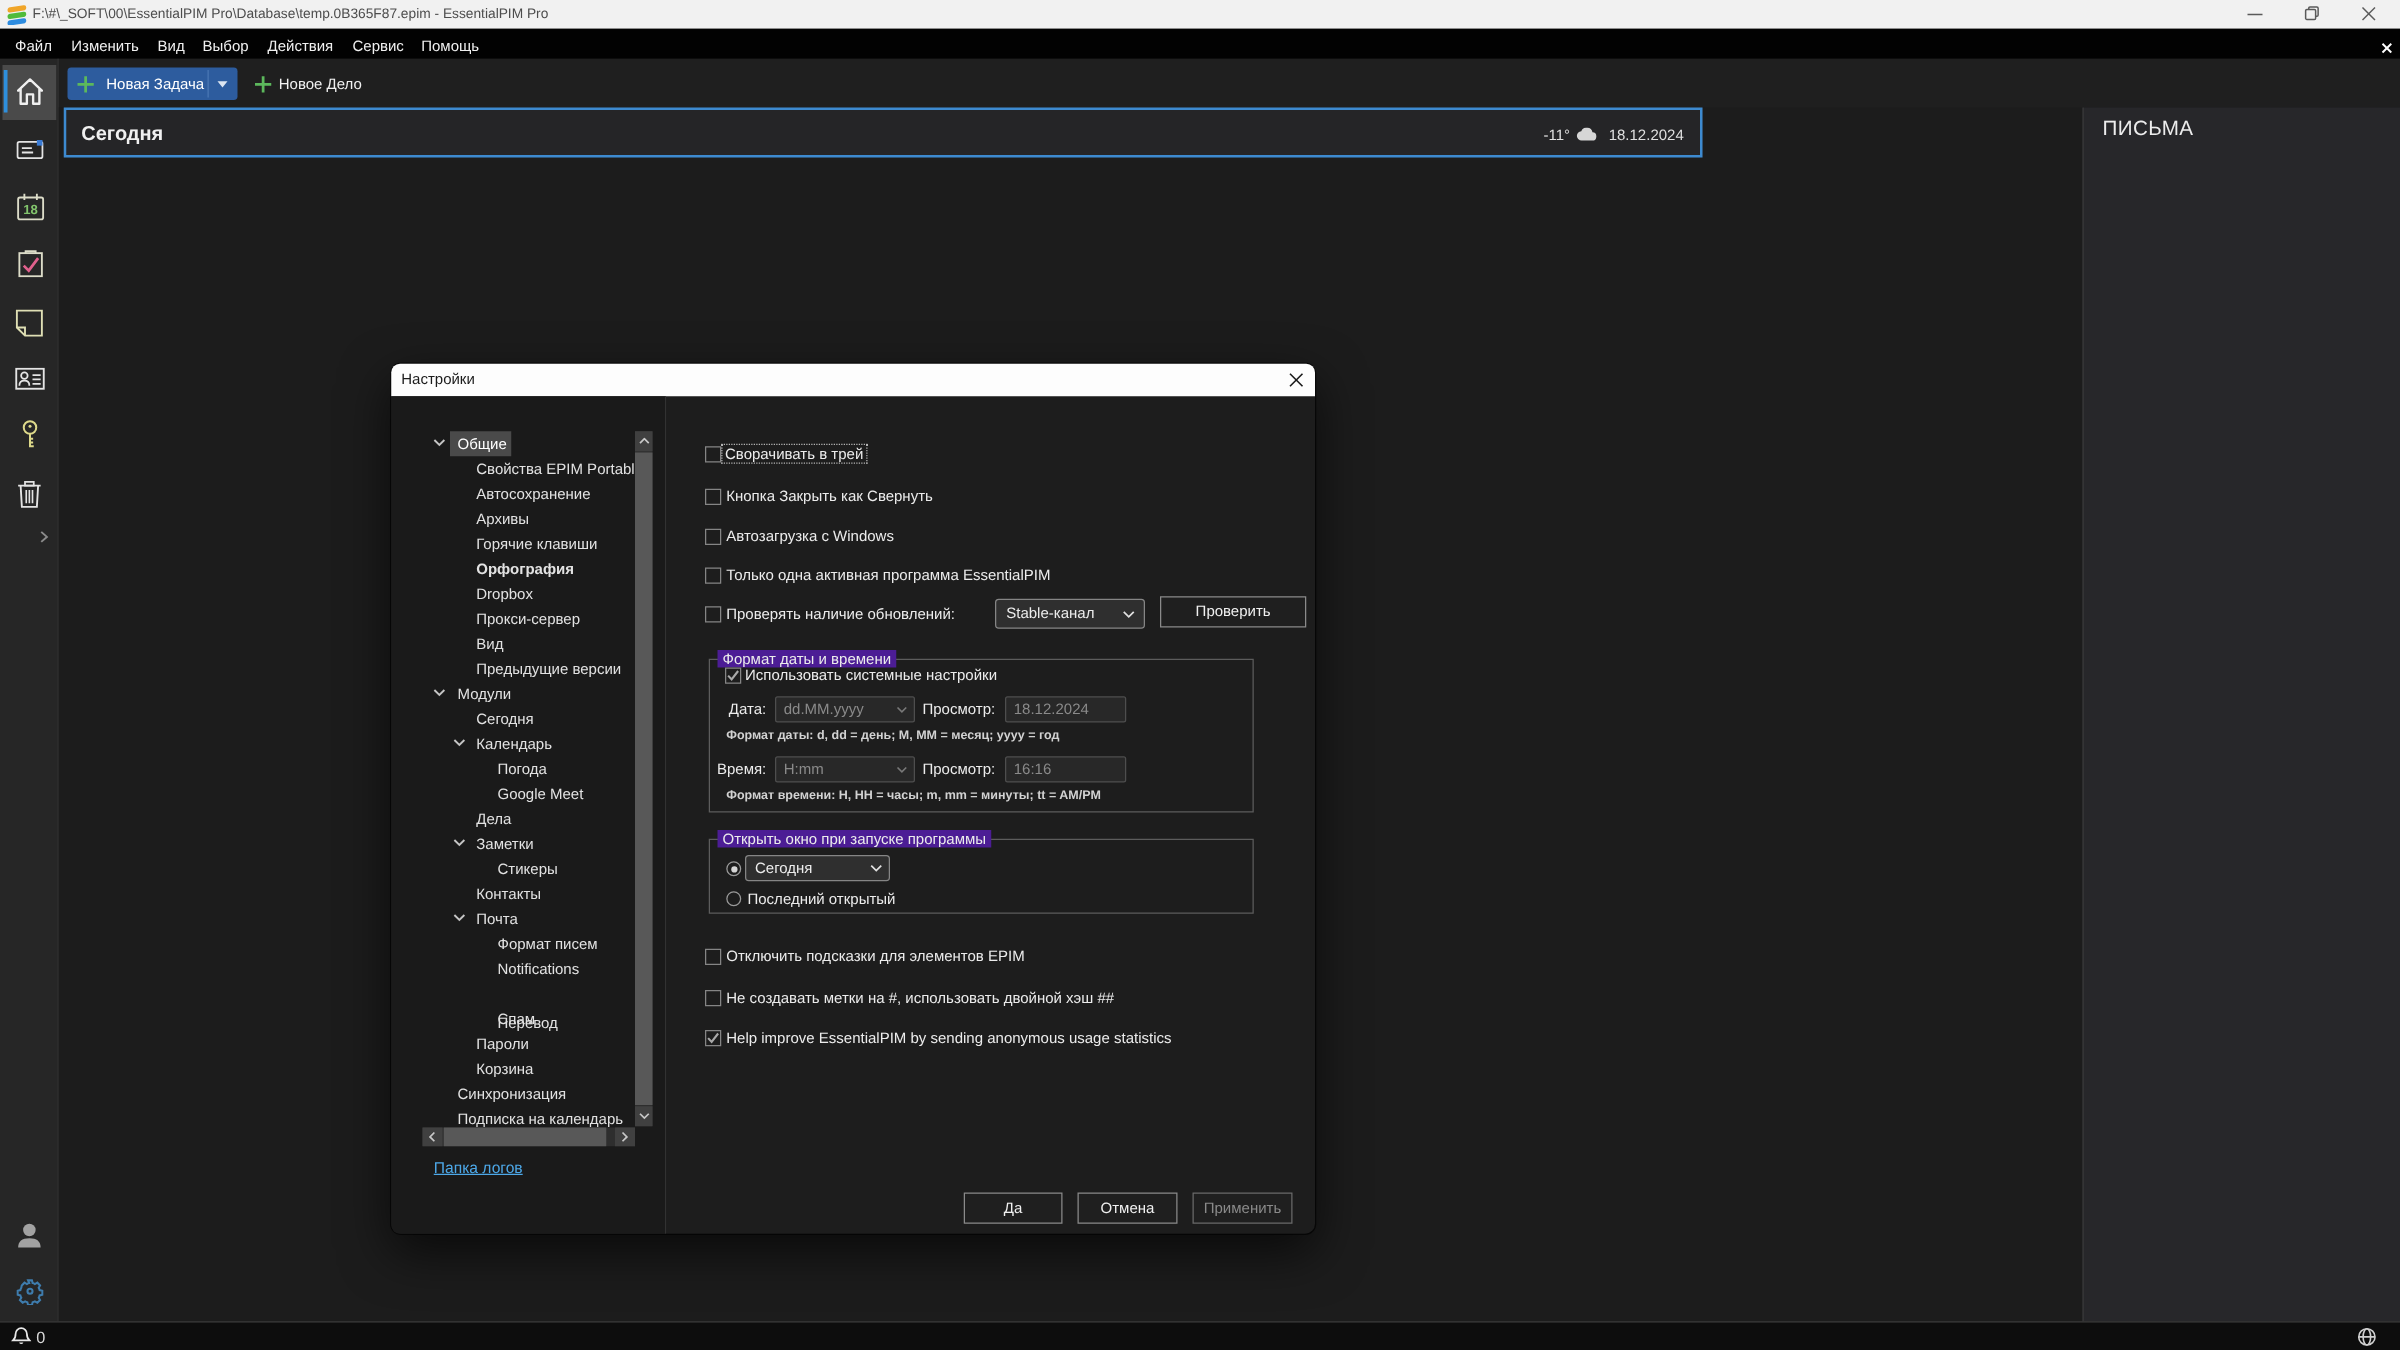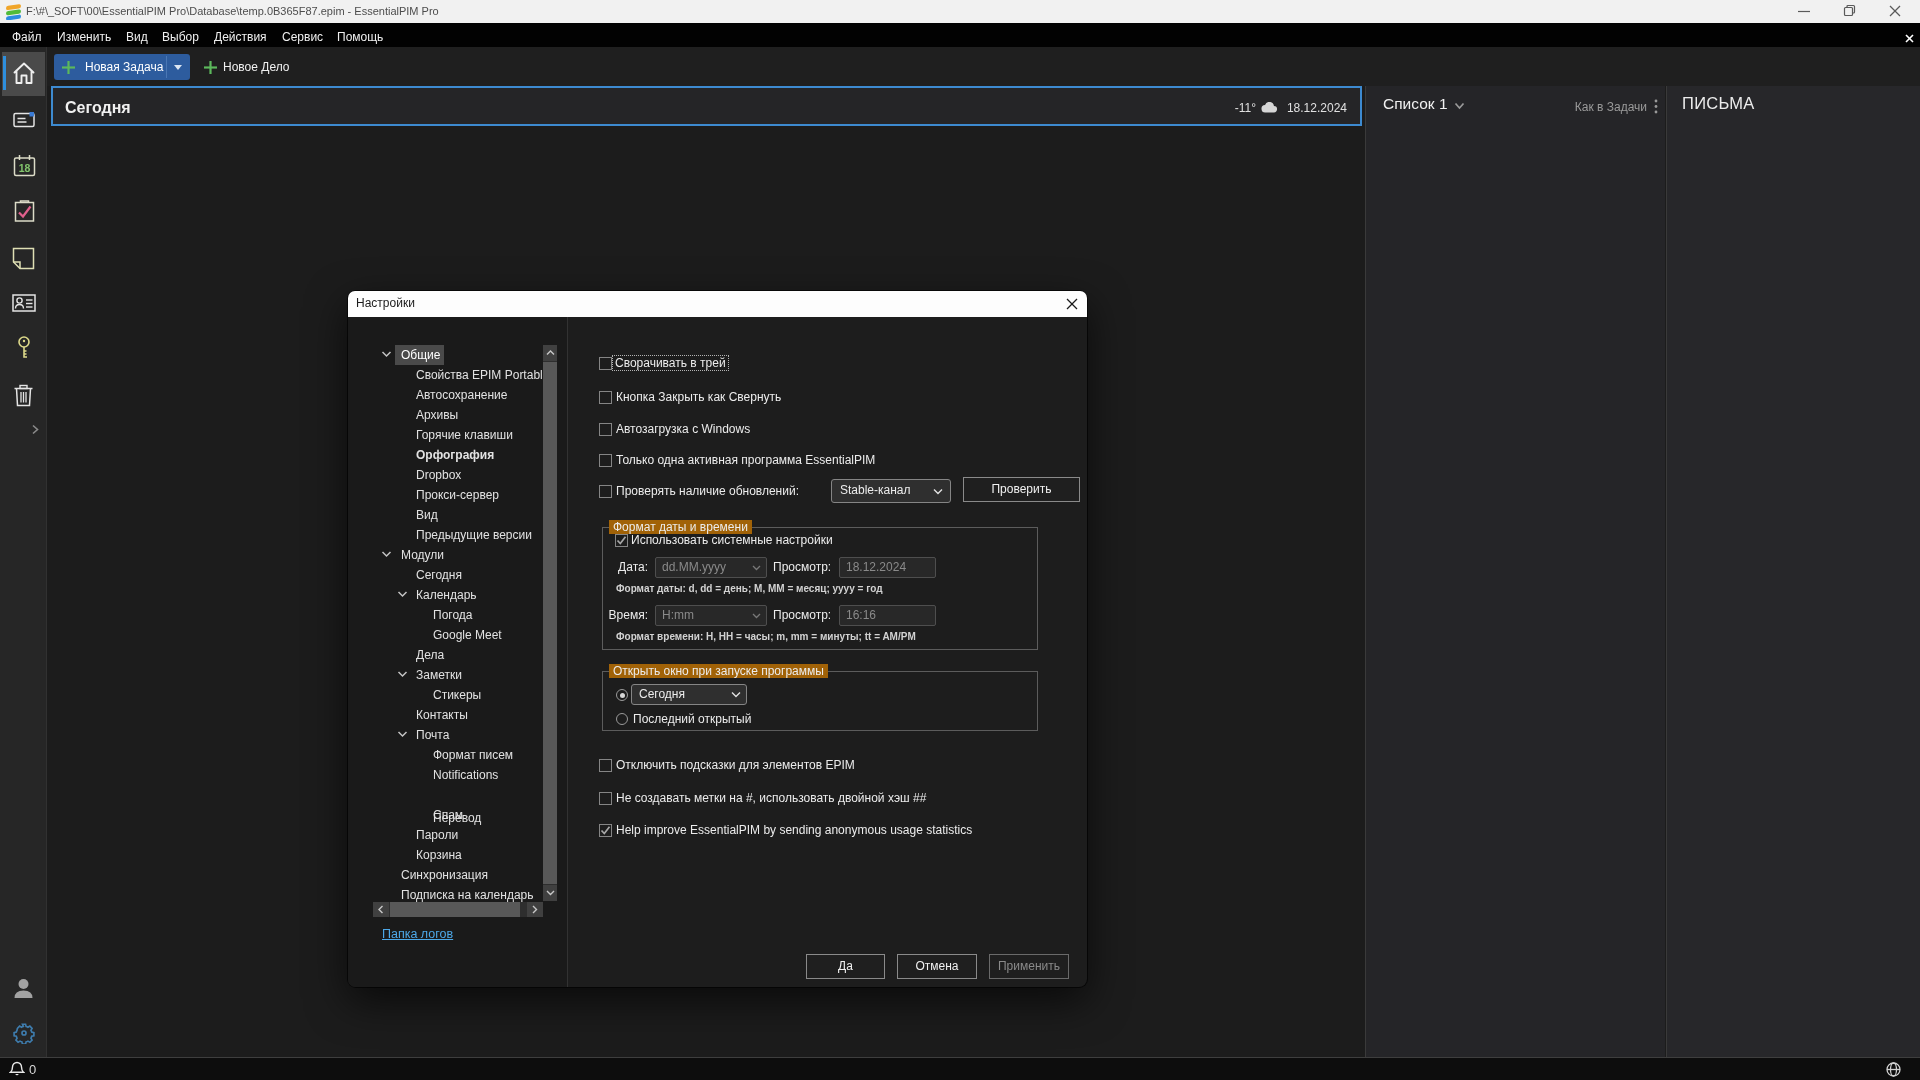--- a/index.html
+++ b/index.html
@@ -20,32 +20,32 @@
   
   #tasksarea{left:47px;top:86px;width:1317px;height:972px;background:#1c1c1c;}
   .dayrow{left:4px;width:1311px;height:40px;background:#252527;border:1px solid #3c3c3e;box-sizing:border-box;}
   .dayname{left:12px;top:11px;font-size:16px;font-weight:600;color:#f0f0f0;}
   .daydate{top:13px;font-size:12px;color:#e0e0e0;}
   #listpanel{left:1365px;top:86px;width:300px;height:972px;background:#252528;border-left:1px solid #3a3a3a;box-sizing:border-box;}
   #mailpanel{left:1666px;top:86px;width:254px;height:972px;background:#27272a;border-left:1px solid #3a3a3a;box-sizing:border-box;}
   
   #statusbar{left:0;top:1057px;width:1920px;height:23px;background:#0d0d0d;border-top:1px solid #3e3e3e;box-sizing:border-box;}
   
-  #dialog{left:348px;top:291px;width:739px;height:696px;background:#1d1d1d;border-radius:8px;
+  #dialog{left:313px;top:291px;width:739px;height:696px;background:#1d1d1d;border-radius:8px;
           box-shadow:0 14px 40px rgba(0,0,0,.65),0 0 0 1px #0a0a0a;}
   #dlg-title{left:0;top:0;width:739px;height:26px;background:#fdfdfd;border-radius:7px 7px 0 0;}
   #dlg-treepanel{left:0;top:26px;width:220px;height:670px;background:#1a1a1a;border-right:1px solid #323232;border-radius:0 0 0 7px;box-sizing:border-box;}
   .treeitem{font-size:12px;color:#e2e2e2;height:20px;line-height:20px;white-space:nowrap;}
   .cb{width:13px;height:13px;border:1px solid #858585;background:#1d1d1d;box-sizing:border-box;}
   .lbl{font-size:12px;color:#ececec;white-space:nowrap;}
   .combo{background:#2f2f2f;border:1px solid #858585;border-radius:3px;box-sizing:border-box;}
   .combo-dis{background:#282828;border:1px solid #4e4e4e;border-radius:2px;box-sizing:border-box;}
   .distext{font-size:12px;color:#8a8a8a;white-space:nowrap;}
   .grpbox{border:1px solid #5c5c5c;box-sizing:border-box;}
-  .grptitle{font-size:12px;color:#ececec;background:#a16207;padding:0 4px;white-space:nowrap;}
+  .grptitle{font-size:12px;color:#ececec;background:#4c1d95;padding:0 4px;white-space:nowrap;}
   .hint{font-size:10px;font-weight:bold;color:#d2d2d2;white-space:nowrap;}
   .dlgbtn{height:25px;border:1px solid #8a8a8a;background:#1f1f1f;box-sizing:border-box;
           font-size:12px;color:#f0f0f0;text-align:center;line-height:23px;}
   .radio{width:12px;height:12px;border:1px solid #9a9a9a;border-radius:50%;background:#1d1d1d;box-sizing:border-box;}
   svg{display:block;}
 </style>
 </head>
 <body>
 <div id="app">
 
@@ -171,32 +171,20 @@
 
   <div class="abs" id="tasksarea">
     <div class="abs dayrow" style="top:0px;border:2px solid #3d8ad0;">
       <div class="abs dayname">Сегодня</div>
       <div class="abs daydate" style="right:104px;">-11°</div>
       <svg class="abs" style="right:82px;top:14px" width="17" height="11" viewBox="0 0 19 12">
         <path d="M5 11.5 a4.2 4.2 0 0 1 -.5 -8.4 a5.2 5.2 0 0 1 10 1.1 a3.6 3.6 0 0 1 -.4 7.3 Z" fill="#d6d6d6"></path>
       </svg>
       <div class="abs daydate" style="right:13px;">18.12.2024</div>
     </div>
-  </div>
-  <div class="abs" id="listpanel">
-    <div class="abs" style="left:17px;top:9px;font-size:15.5px;color:#f0f0f0;">Список 1</div>
-    <svg class="abs" style="left:88px;top:16px" width="11" height="8" viewBox="0 0 11 8">
-      <path d="M1.5 1.5 L5.5 6 L9.5 1.5" fill="none" stroke="#9a9a9a" stroke-width="1.7"></path>
-    </svg>
-    <div class="abs" style="right:18px;top:14px;font-size:12px;color:#9a9a9a;">Как в Задачи</div>
-    <svg class="abs" style="left:288px;top:13px" width="4" height="15" viewBox="0 0 4 15">
-      <circle cx="2" cy="2" r="1.4" fill="#9a9a9a"></circle>
-        <circle cx="2" cy="7.5" r="1.4" fill="#9a9a9a"></circle>
-        <circle cx="2" cy="13" r="1.4" fill="#9a9a9a"></circle>
-    </svg>
   </div>
   <div class="abs" id="mailpanel">
     <div class="abs" style="left:15px;top:8px;font-size:16.5px;color:#ececec;letter-spacing:0.3px;">ПИСЬМА</div>
   </div>
 
   <div class="abs" id="statusbar"></div>
   <svg class="abs" style="left:9px;top:1061px" width="16" height="16" viewBox="0 0 16 16">
     <path d="M8 1.5 a4.5 4.5 0 0 1 4.5 4.5 c0 3 1.2 4.5 2 5.2 L1.5 11.2 c.8-.7 2-2.2 2-5.2 A4.5 4.5 0 0 1 8 1.5 Z" fill="none" stroke="#e8e8e8" stroke-width="1.4"></path>
     <path d="M6.3 13 a1.8 1.8 0 0 0 3.4 0 Z" fill="#e8e8e8"></path>
   </svg>

